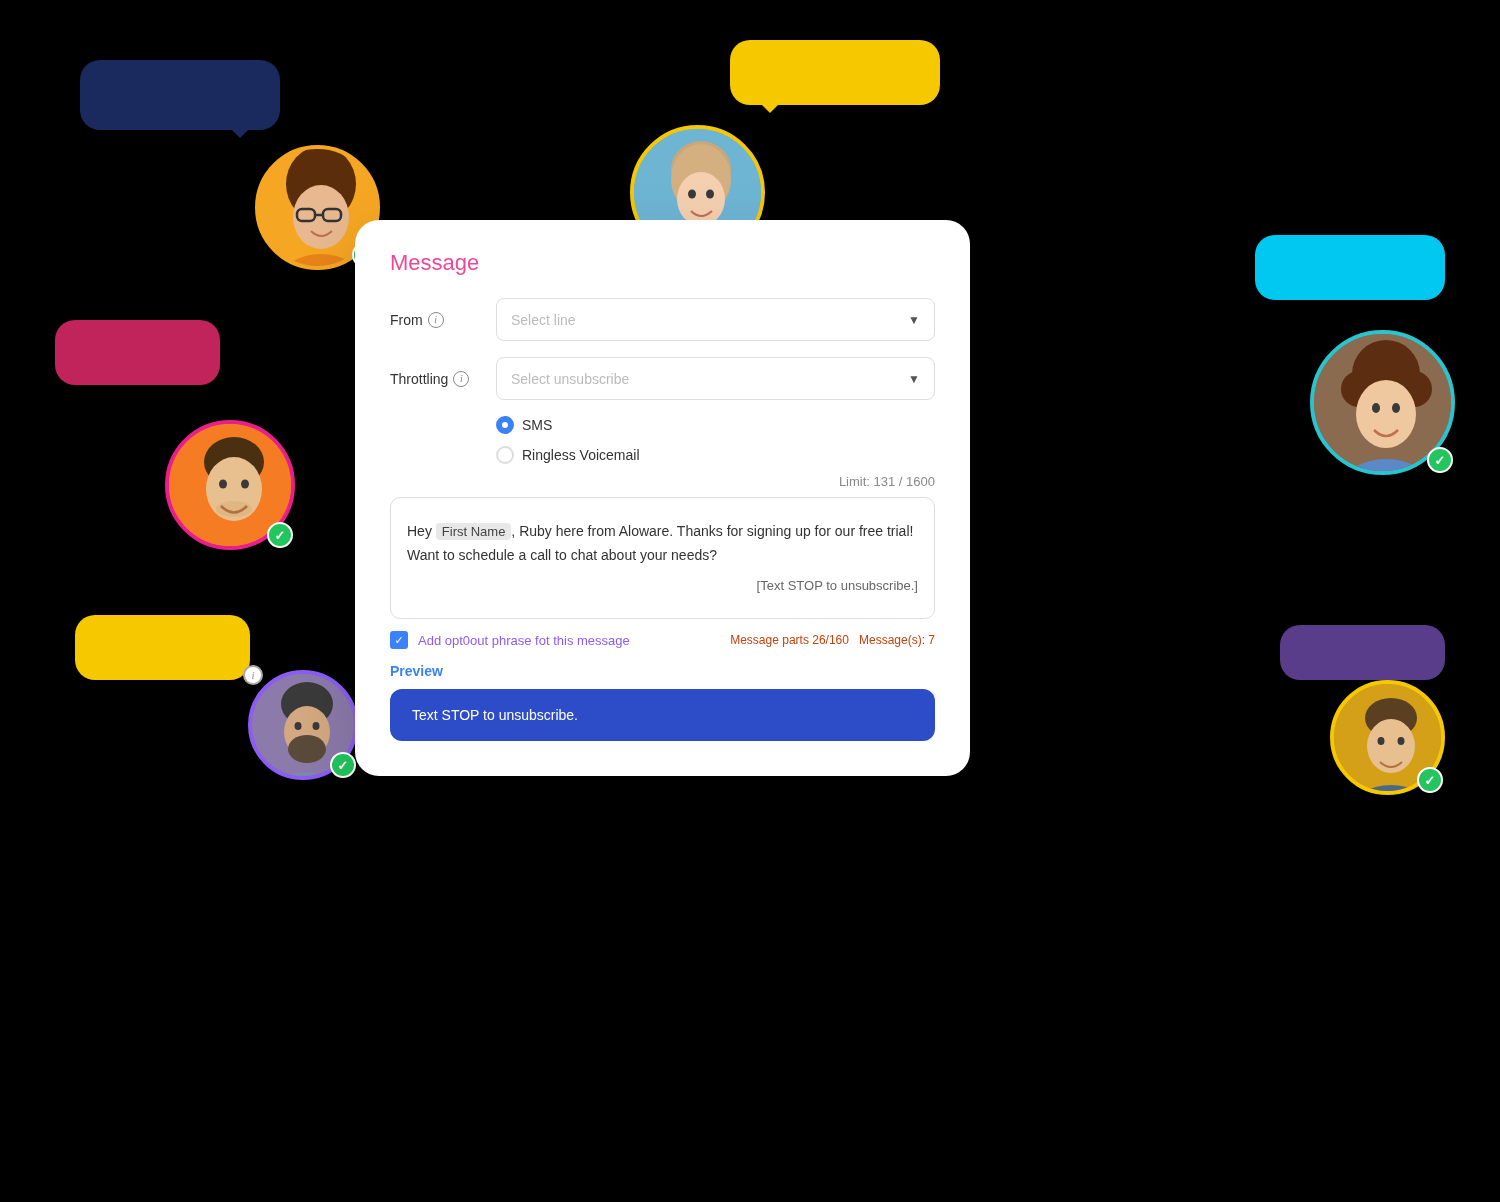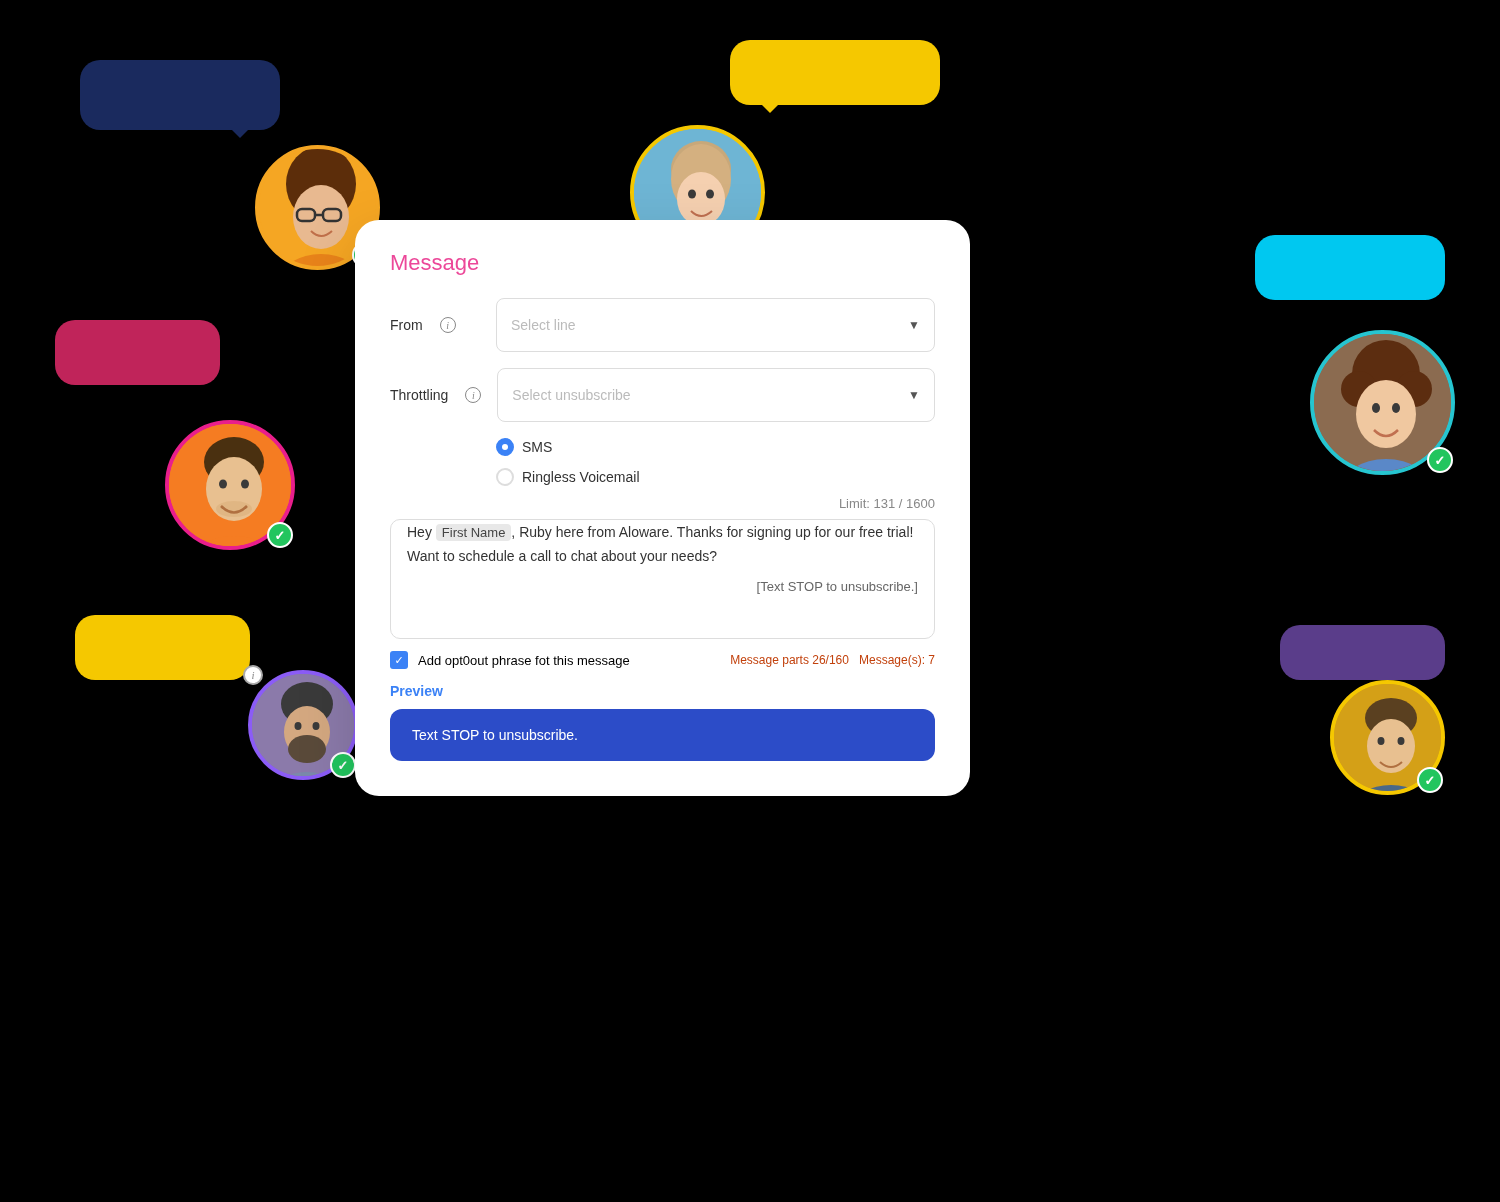--- a/index.html
+++ b/index.html
@@ -186,40 +186,40 @@
       margin-bottom: 16px;
       gap: 16px;
     }
 
     .form-label {
       font-size: 14px;
       color: #333;
       font-weight: 500;
       min-width: 90px;
       display: flex;
-      gap: 17px;
+      gap: 5px;
     }
 
     .info-icon {
       display: inline-flex;
       align-items: center;
       justify-content: center;
       width: 16px;
       height: 16px;
       border-radius: 50%;
       border: 1.5px solid #888;
       font-size: 10px;
       color: #888;
       font-style: italic;
       font-family: serif;
     }
 
     .select-input {
       flex: 1;
-      height: 54px;
+      height: 43px;
       border: 1.5px solid #ddd;
       border-radius: 8px;
       padding: 0 14px;
       font-size: 14px;
       color: #aaa;
       background: white;
       display: flex;
       align-items: center;
       justify-content: space-between;
       cursor: pointer;
@@ -273,21 +273,21 @@
     .limit-text {
       text-align: right;
       font-size: 13px;
       color: #888;
       margin-bottom: 8px;
     }
 
     .message-box {
       border: 1.5px solid #ddd;
       border-radius: 10px;
-      padding: 1px 16px;
+      padding: 22px 16px;
       font-size: 14px;
       color: #333;
       line-height: 1.6;
       min-height: 120px;
       position: relative;
     }
 
     .message-text {
       line-height: 1.7;
     }
@@ -323,21 +323,21 @@
       display: flex;
       align-items: center;
       justify-content: center;
       color: white;
       font-size: 11px;
       flex-shrink: 0;
     }
 
     .checkbox-label {
       font-size: 13px;
-      color: #000000;
+      color: #8b5cf6;
     }
 
     .stats-text {
       font-size: 12px;
       color: #c2410c;
       margin-left: auto;
     }
 
     .preview-label {
       font-size: 14px;

